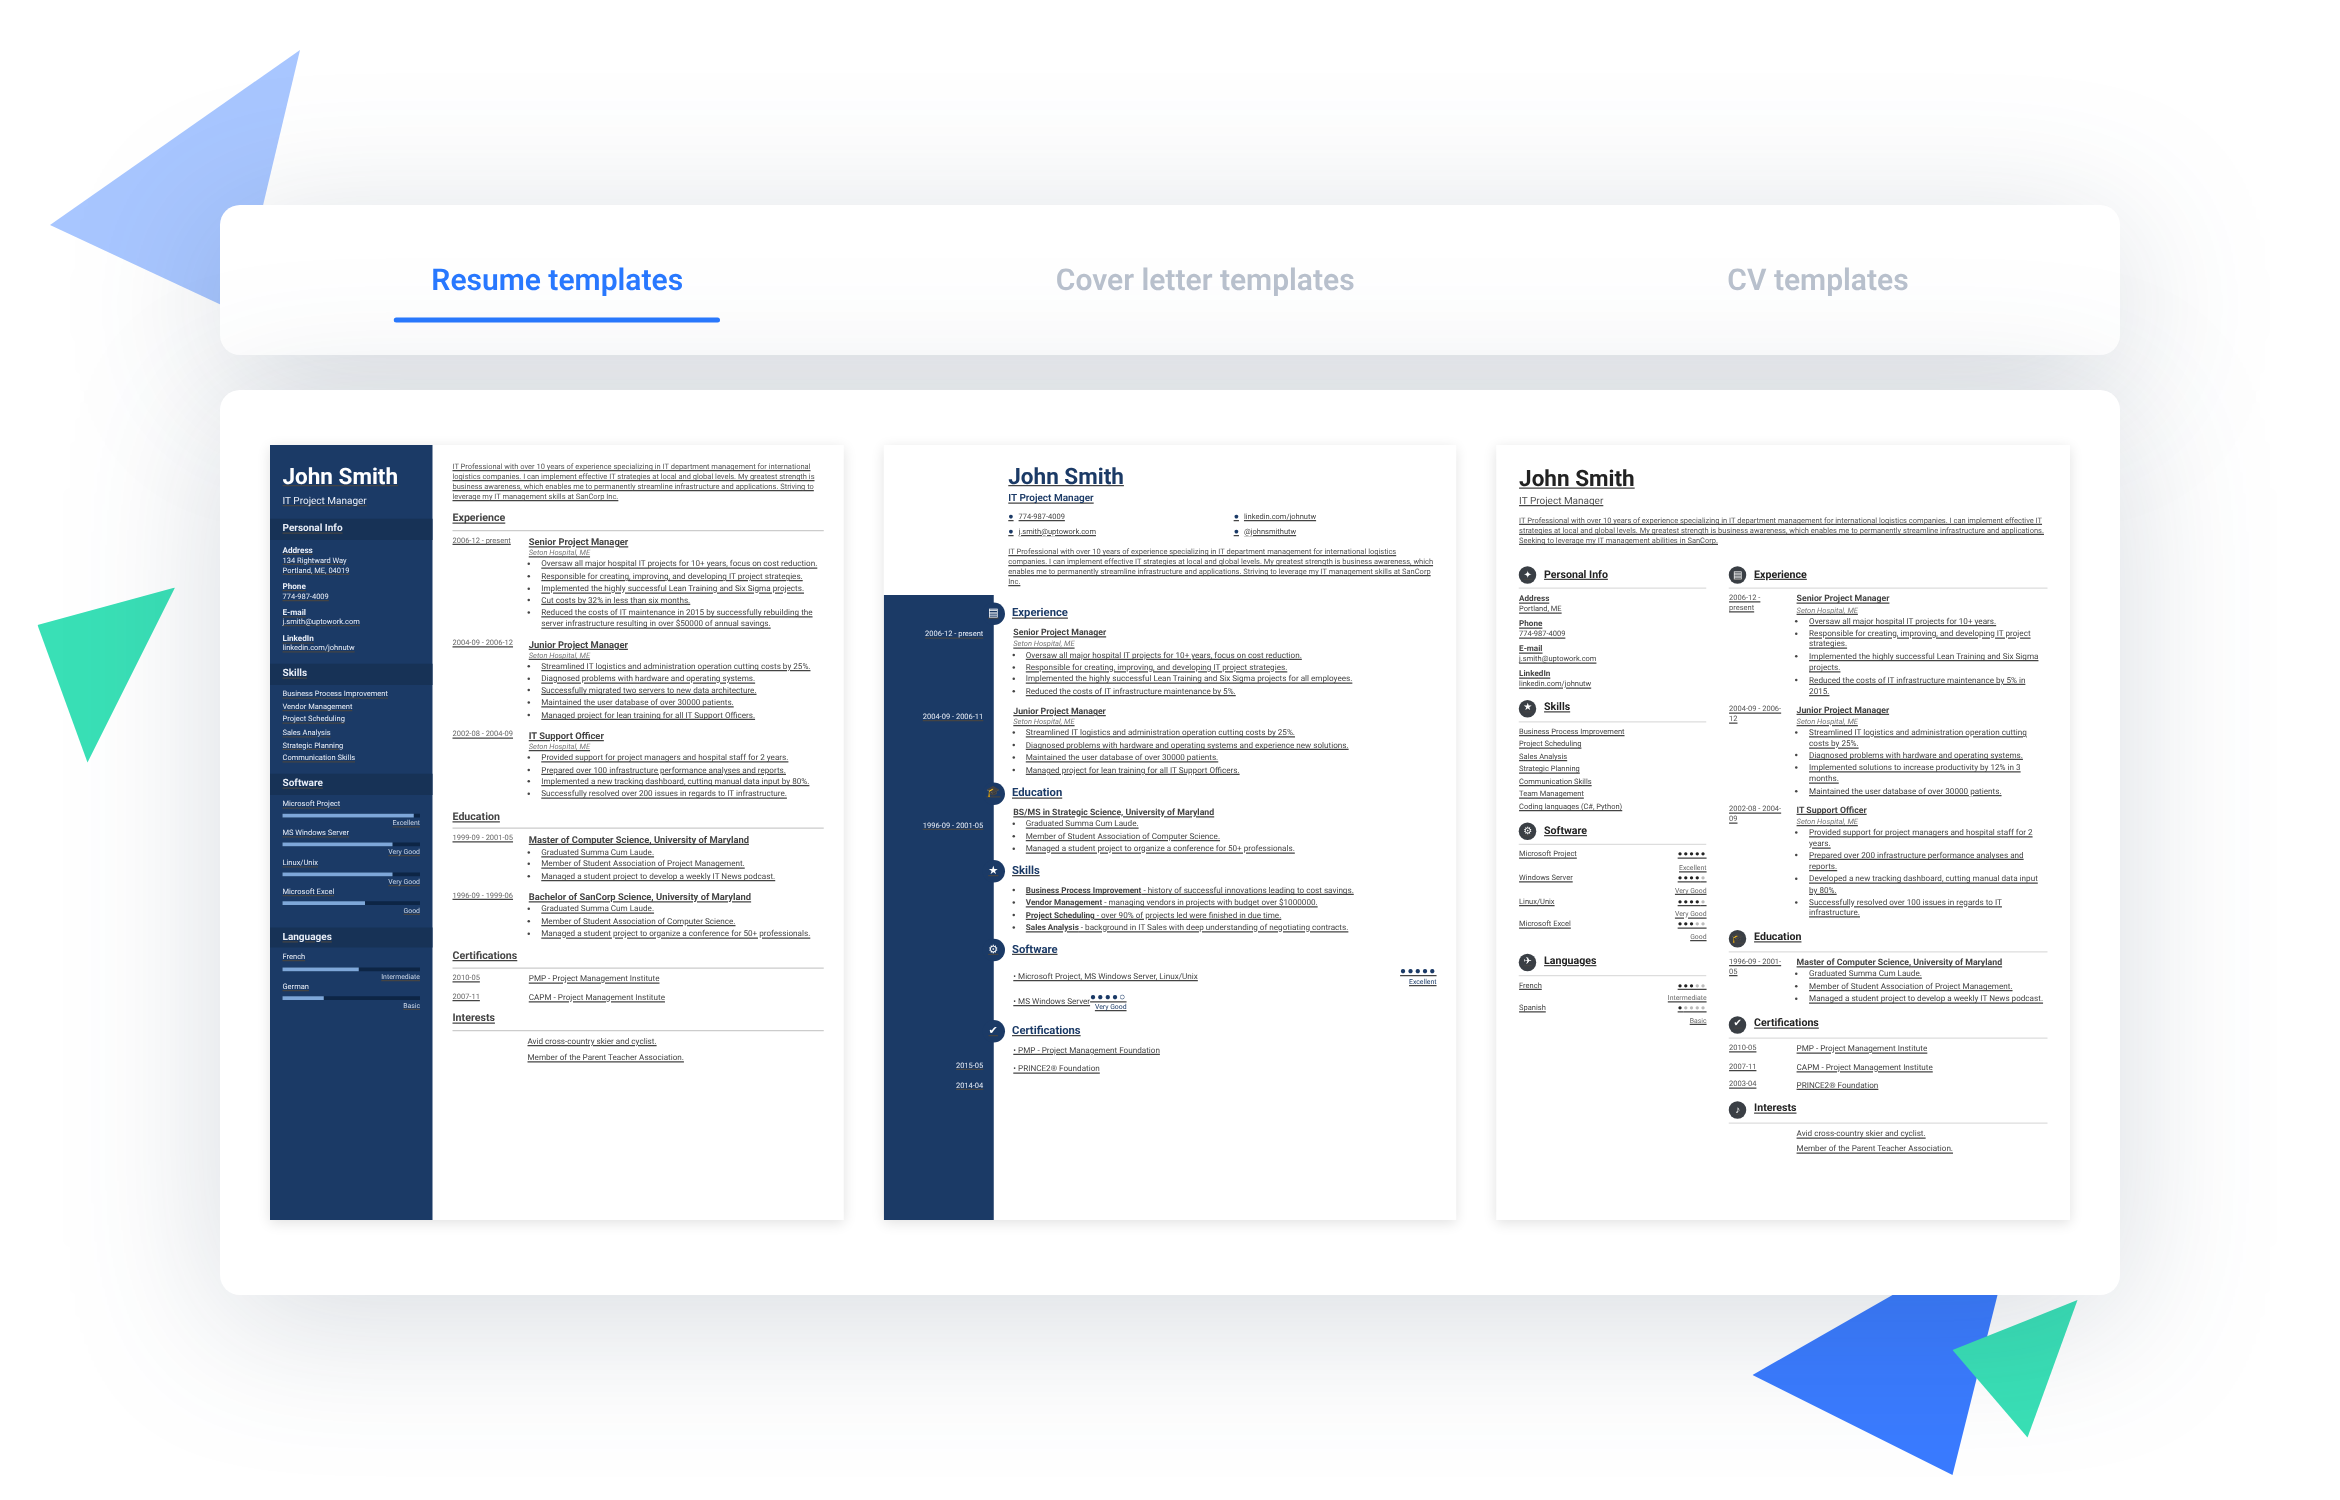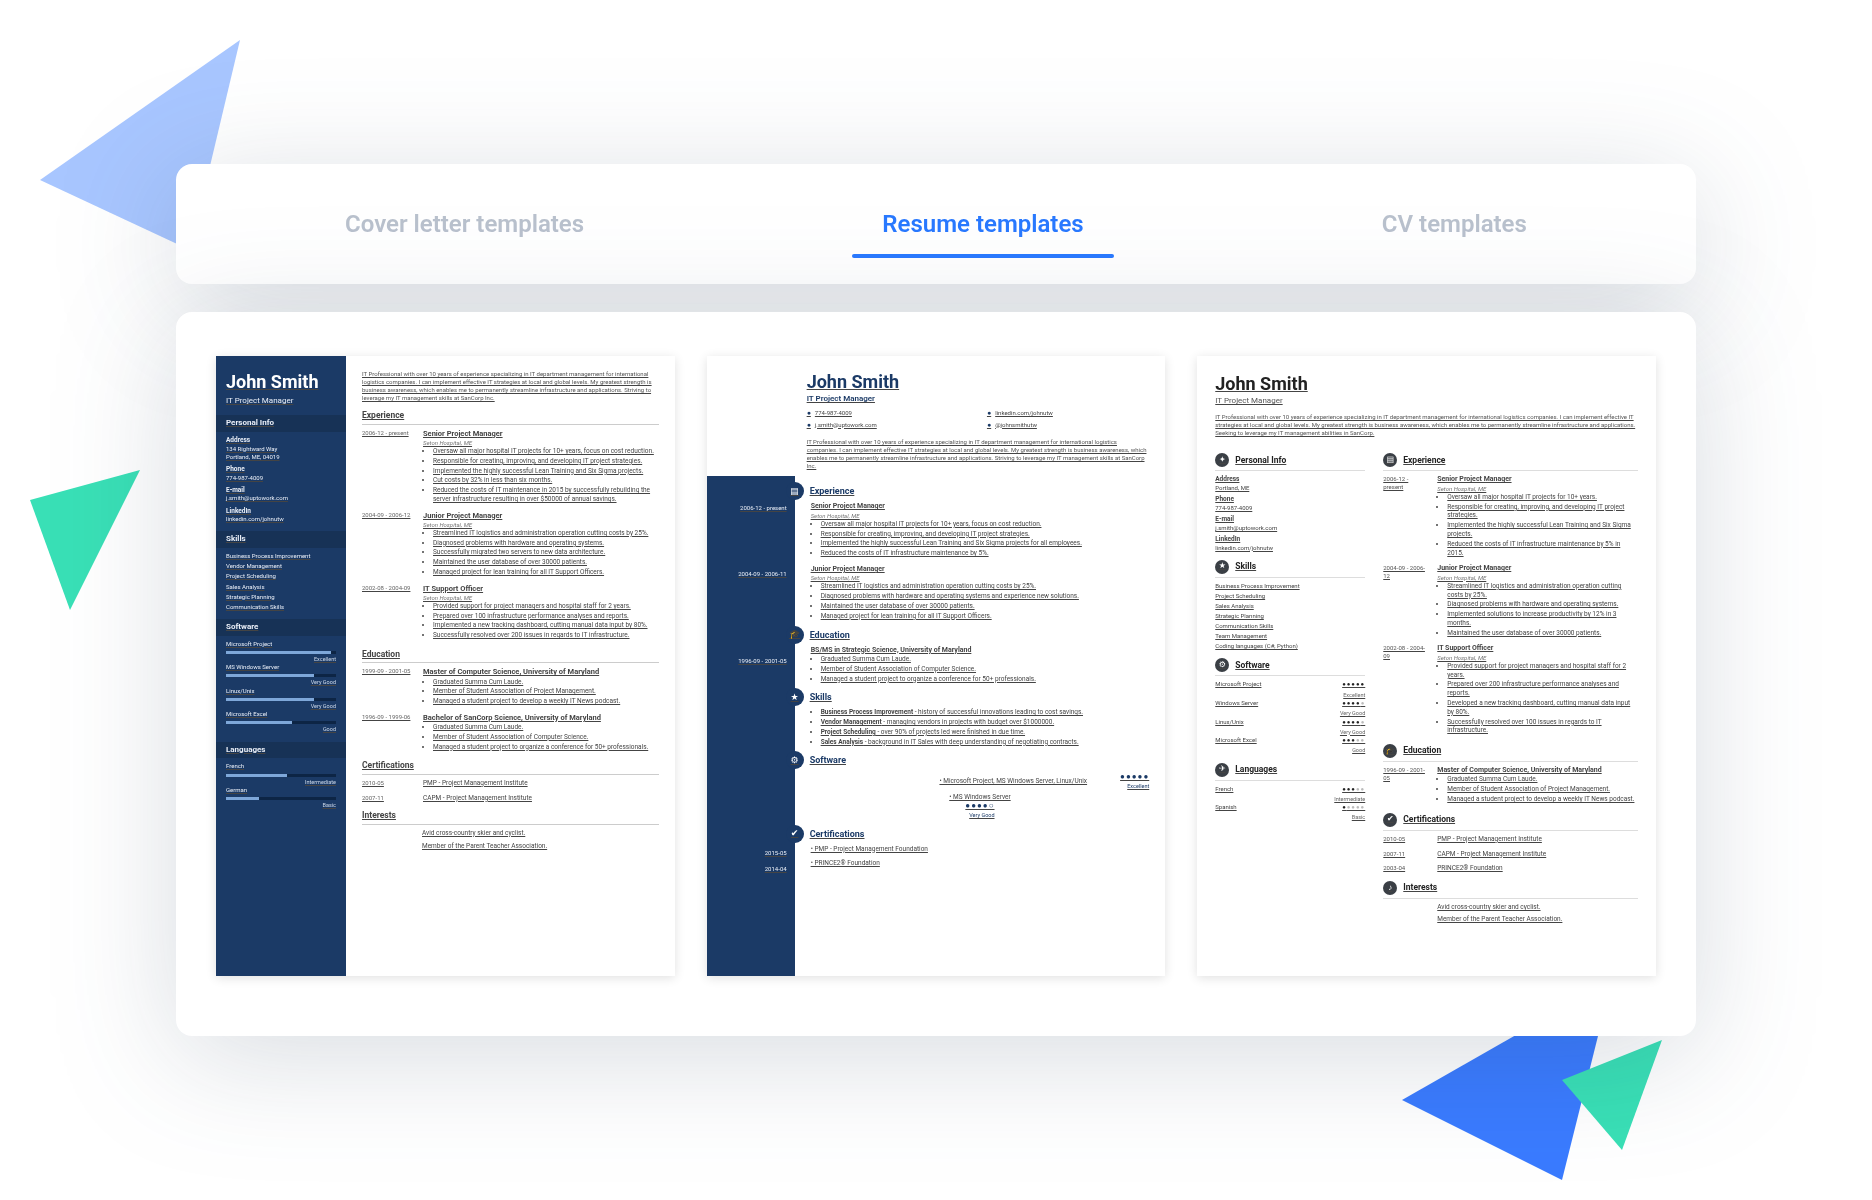--- a/index.html
+++ b/index.html
@@ -185,22 +185,22 @@
     <polygon points="0,120 210,0 160,200" fill="#3a7bff"></polygon>
   </svg>
 <svg class="tri" style="right:200px; bottom:40px;" width="110" height="120">
     <polygon points="0,40 100,0 60,110" fill="#39e0b6"></polygon>
   </svg>
 
 <div class="stage">
 
   <div class="tabs-row">
     <div class="tabs-card panel-shadow">
+      <div class="tab active">Resume templates</div>
       <div class="tab">Cover letter templates</div>
-      <div class="tab active">Resume templates</div>
       <div class="tab">CV templates</div>
     </div>
   </div>
 
   <div class="gallery panel-shadow">
 
     <div class="resume tA">
       <div class="side">
         <h1>John Smith</h1>
         <div class="role">IT Project Manager</div>
@@ -426,28 +426,28 @@
                 <li><b>Vendor Management</b> - managing vendors in projects with budget over $1000000.</li>
                 <li><b>Project Scheduling</b> - over 90% of projects led were finished in due time.</li>
                 <li><b>Sales Analysis</b> - background in IT Sales with deep understanding of negotiating contracts.</li>
               </ul>
             </div>
             <div class="srow">
               <div class="sicon">⚙</div>
               <div class="stitle">Software</div>
             </div>
             <div class="item">
-              <div style="display:flex;justify-content:flex-end;align-items:center;padding:1px 0;gap:33px;">
+              <div style="display:flex;justify-content:space-between;align-items:center;padding:1px 0;gap:33px;">
                 <div>• Microsoft Project, MS Windows Server, Linux/Unix</div>
                 <div style="text-align:right">
                   <div class="dots">●●●●●</div>
                   <div class="dotlbl">Excellent</div>
                 </div>
               </div>
-              <div style="display:flex;justify-content:flex-end;align-items:center;padding:1px 0;flex-direction:column;">
+              <div style="display:flex;justify-content:flex-start;align-items:center;padding:1px 0;">
                 <div>• MS Windows Server</div>
                 <div style="text-align:right">
                   <div class="dots">●●●●○</div>
                   <div class="dotlbl">Very Good</div>
                 </div>
               </div>
             </div>
             <div class="srow">
               <div class="sicon">✔</div>
               <div class="stitle">Certifications</div>

